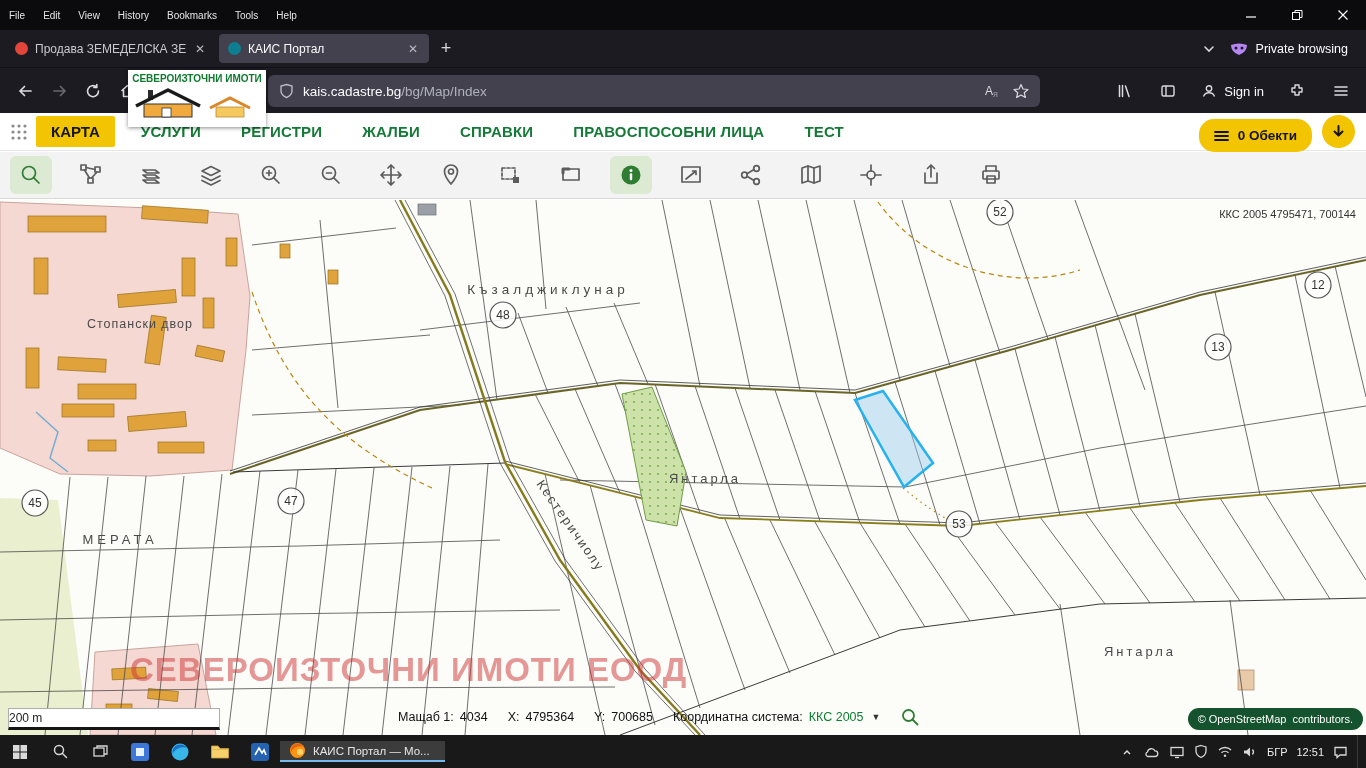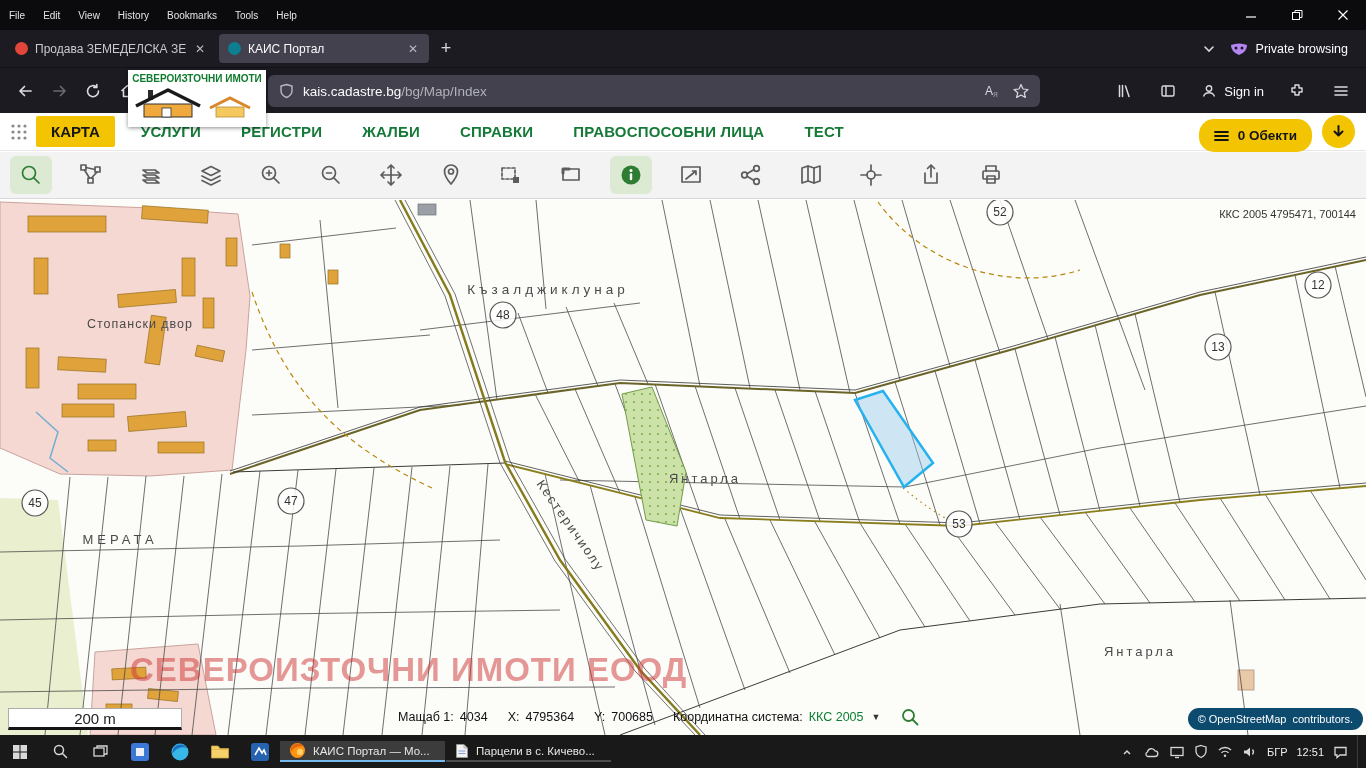--- a/index.html
+++ b/index.html
@@ -61,29 +61,29 @@
   #maptoolbar{position:absolute;top:152px;left:0;width:100%;height:47px;background:#f3f3f3;
     border-bottom:1px solid #d8d8d8;display:flex;align-items:center;padding-left:10px;box-sizing:border-box}
   .tool{width:42px;height:38px;display:flex;align-items:center;justify-content:center;margin-right:18px;border-radius:6px}
   .tool.hl{background:#dcead3}
   .tool svg{stroke:#5c5c5c;fill:none;stroke-width:1.7;stroke-linecap:round;stroke-linejoin:round}
   .tool.green svg{stroke:#2e7d32}
 
   
   #map{position:absolute;top:200px;left:0;width:1366px;height:535px;background:#fbfbf8;overflow:hidden}
   .coord-readout{position:absolute;top:8px;right:10px;font-size:11px;color:#333;z-index:4}
-  .scalebar{position:absolute;left:8px;bottom:5px;width:174px;height:22px;background:#fff;
+  .scalebar{position:absolute;left:8px;bottom:5px;width:212px;height:22px;background:#fff;
     border:1px solid #adadad;border-bottom:3px solid #151515;display:flex;align-items:center;
-    justify-content:center;font-size:15px;color:#222;z-index:4;box-sizing:border-box}
+    font-size:12px;color:#222;z-index:4;box-sizing:border-box}
   .map-status{position:absolute;left:398px;bottom:8px;display:flex;align-items:center;gap:6px;
     font-size:12.5px;color:#111;z-index:4}
   .ms-gap{margin-left:14px}
   .crs{color:#0c7f32;font-weight:400}
   .caret{font-size:9px;color:#333;margin-left:2px}
-  .attribution{position:absolute;right:3px;bottom:5px;height:22px;background:#0c4a6e;border-radius:12px;
+  .attribution{position:absolute;right:3px;bottom:5px;height:22px;background:#14532d;border-radius:12px;
     color:#fff;display:flex;align-items:center;gap:6px;padding:0 10px;font-size:11px;z-index:4}
 
   
   #taskbar{position:absolute;bottom:0;left:0;width:100%;height:33px;background:#191919;
     display:flex;align-items:center;color:#e6e6e6}
   .tb-btn{width:40px;height:33px;display:flex;align-items:center;justify-content:center;flex:none}
   .tb-win{height:21px;display:flex;align-items:center;gap:7px;padding:0 9px;font-size:11.5px;
     width:165px;border-bottom:2px solid #4d4d4d;box-sizing:border-box;flex:none;margin-right:1px}
   .tb-win.active{background:#3c3c3c;border-bottom-color:#76b9ed}
   .tb-win .lbl{white-space:nowrap;overflow:hidden}
@@ -595,28 +595,20 @@
   </div>
 
   <div class="tb-win active">
     <svg width="17" height="17">
         <circle cx="8.5" cy="8.5" r="7.5" fill="#ff9210"></circle>
         <path d="M2 10 A7 7 0 0 1 14.5 4.5 C11 3.5 4.5 4.5 2 10 Z" fill="#e3640f"></path>
         <circle cx="11" cy="10" r="3.2" fill="#ffd167"></circle>
       </svg>
     <span class="lbl">КАИС Портал — Mo...</span>
   </div>
-  <div class="tb-win">
-    <svg width="14" height="16">
-        <path d="M1.5 1.5 H9 L12.5 5 V14.5 H1.5 Z" fill="#f2f2f2" stroke="#9a9a9a" stroke-width="0.8"></path>
-        <path d="M9 1.5 V5 H12.5" fill="none" stroke="#9a9a9a" stroke-width="0.8"></path>
-        <path d="M3.5 8 H10.5 M3.5 10.5 H10.5" stroke="#7aa2d8" stroke-width="1"></path>
-      </svg>
-    <span class="lbl">Парцели в с. Кичево...</span>
-  </div>
 
   <div class="tray">
     <span>
       <svg width="14" height="14">
           <path d="M4 9 L7 6 L10 9" fill="none" stroke="#d7d7d7" stroke-width="1.5"></path>
         </svg>
     </span>
     <span>
       <svg width="17" height="14">
           <path d="M4.5 11.5 H12 A2.8 2.8 0 0 0 12 5.9 A4 4 0 0 0 4.5 7 A2.4 2.4 0 0 0 4.5 11.5 Z" fill="none" stroke="#d7d7d7" stroke-width="1.3"></path>

